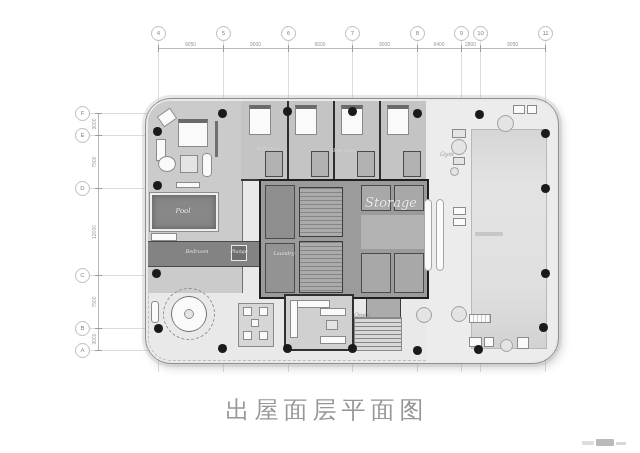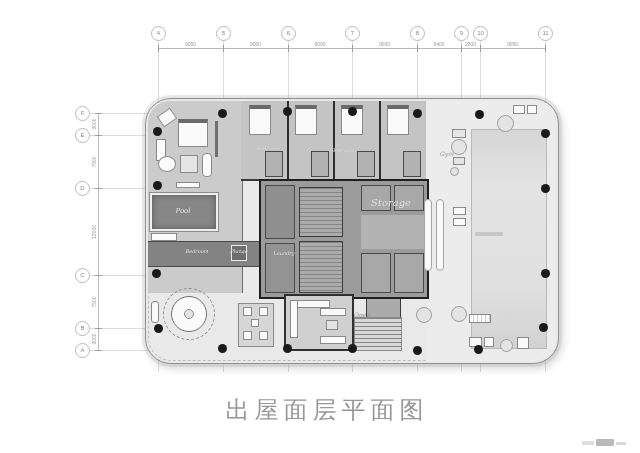--- a/index.html
+++ b/index.html
@@ -215,21 +215,21 @@
       <div class="dot" style="left: 282.5px; top: 343.5px;"></div>
       <div class="dot" style="left: 347.5px; top: 343.5px;"></div>
       <div class="dot" style="left: 412.5px; top: 345.5px;"></div>
       <div class="dot" style="left: 473.5px; top: 344.5px;"></div>
       <div class="dot" style="left: 474.5px; top: 109.5px;"></div>
       <div class="dot" style="left: 540.5px; top: 128.5px;"></div>
       <div class="dot" style="left: 540.5px; top: 183.5px;"></div>
       <div class="dot" style="left: 540.5px; top: 268.5px;"></div>
       <div class="dot" style="left: 538.5px; top: 322.5px;"></div>
       <div class="planlabel" style="left: 183px; top: 211px; color: rgb(242, 242, 242); font-size: 7px;">Pool</div>
-      <div class="planlabel" style="left: 391px; top: 202px; color: rgb(236, 236, 236); font-size: 10px;">Storage</div>
+      <div class="planlabel" style="left: 391px; top: 202px; color: rgb(236, 236, 236); font-size: 13px;">Storage</div>
       <div class="planlabel" style="left: 447px; top: 153px; color: rgb(184, 184, 184); font-size: 6px;">Gym</div>
       <div class="planlabel" style="left: 362px; top: 314px; color: rgb(168, 168, 168); font-size: 6px;">Open</div>
       <div class="planlabel" style="left: 197px; top: 251px; color: rgb(239, 239, 239); font-size: 5px;">Bedroom</div>
       <div class="planlabel" style="left: 239px; top: 251px; color: rgb(239, 239, 239); font-size: 5px;">Plunge</div>
       <div class="planlabel" style="left: 284px; top: 253px; color: rgb(239, 239, 239); font-size: 5px;">Laundry</div>
       <div class="planlabel" style="left: 268px; top: 148px; color: rgb(232, 232, 232); font-size: 5px;">Bedroom</div>
       <div class="planlabel" style="left: 343px; top: 150px; color: rgb(232, 232, 232); font-size: 5px;">Bedroom</div>
     </div>
 
   <div id="title">出屋面层平面图</div>

